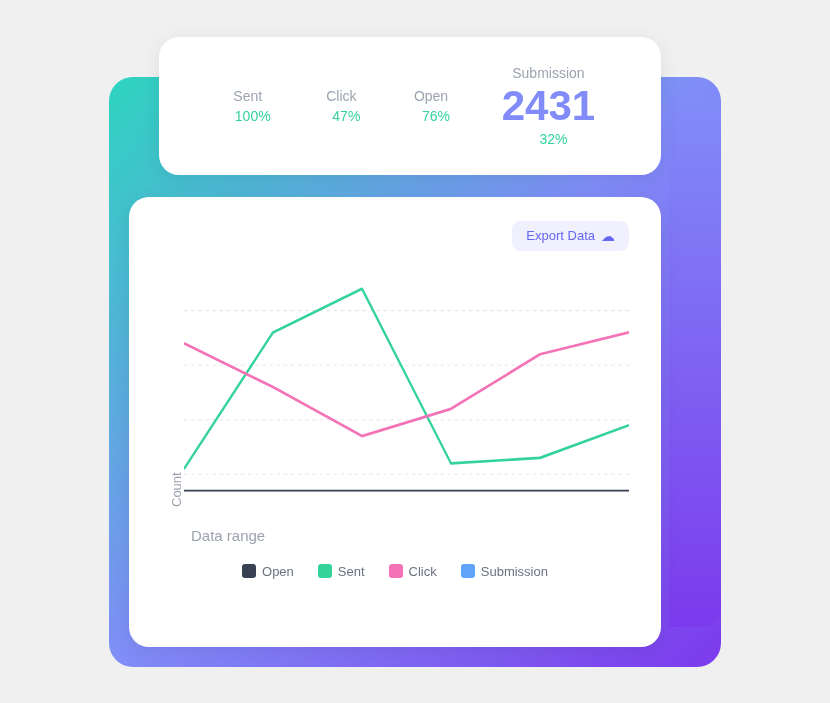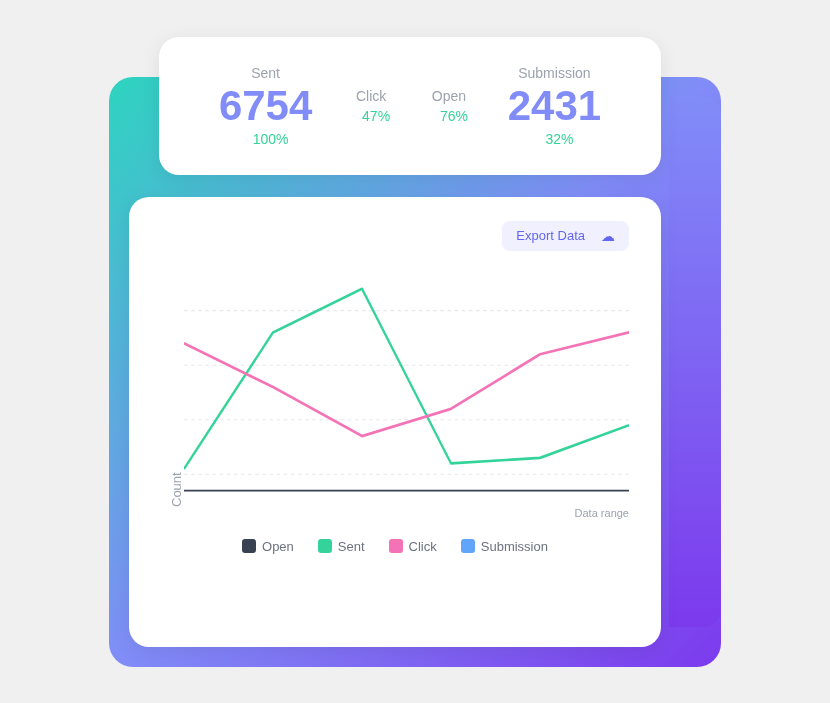--- a/index.html
+++ b/index.html
@@ -111,21 +111,21 @@
     .export-btn {
       background: #f1f0ff;
       border: none;
       border-radius: 8px;
       padding: 7px 14px;
       font-size: 13px;
       color: #6366f1;
       cursor: pointer;
       display: flex;
       align-items: center;
-      gap: 16px;
+      gap: 6px;
       font-weight: 500;
     }
 
     .export-btn .cloud-icon {
       font-size: 14px;
     }
 
     .chart-area {
       display: flex;
       gap: 0;
@@ -148,24 +148,24 @@
       flex: 1;
       position: relative;
     }
 
     .chart-svg-container svg {
       width: 100%;
       height: 100%;
     }
 
     .x-axis-label {
-      text-align: right;
-      font-size: 11px;
+      text-align: left;
+      font-size: 15px;
       color: #9ca3af;
-      margin-top: 0;
+      margin-top: 20px;
       margin-left: 30px;
     }
 
     .legend {
       display: flex;
       justify-content: center;
       gap: 24px;
       margin-top: 20px;
     }
 
@@ -201,21 +201,20 @@
 <div class="outer-wrapper">
 
   <div class="gradient-bg"></div>
 
   <div class="right-accent"></div>
 
   <div class="stats-card">
 
   <div class="stat-item">
       <span class="stat-label">Sent</span>
-      <span class="stat-value">6754</span>
       <span class="stat-percent">100%</span>
     </div>
       <div class="stat-item">
       <span class="stat-label">Click</span>
       <span class="stat-percent">47%</span>
     </div>
       <div class="stat-item">
       <span class="stat-label">Open</span>
       <span class="stat-percent">76%</span>
     </div>

